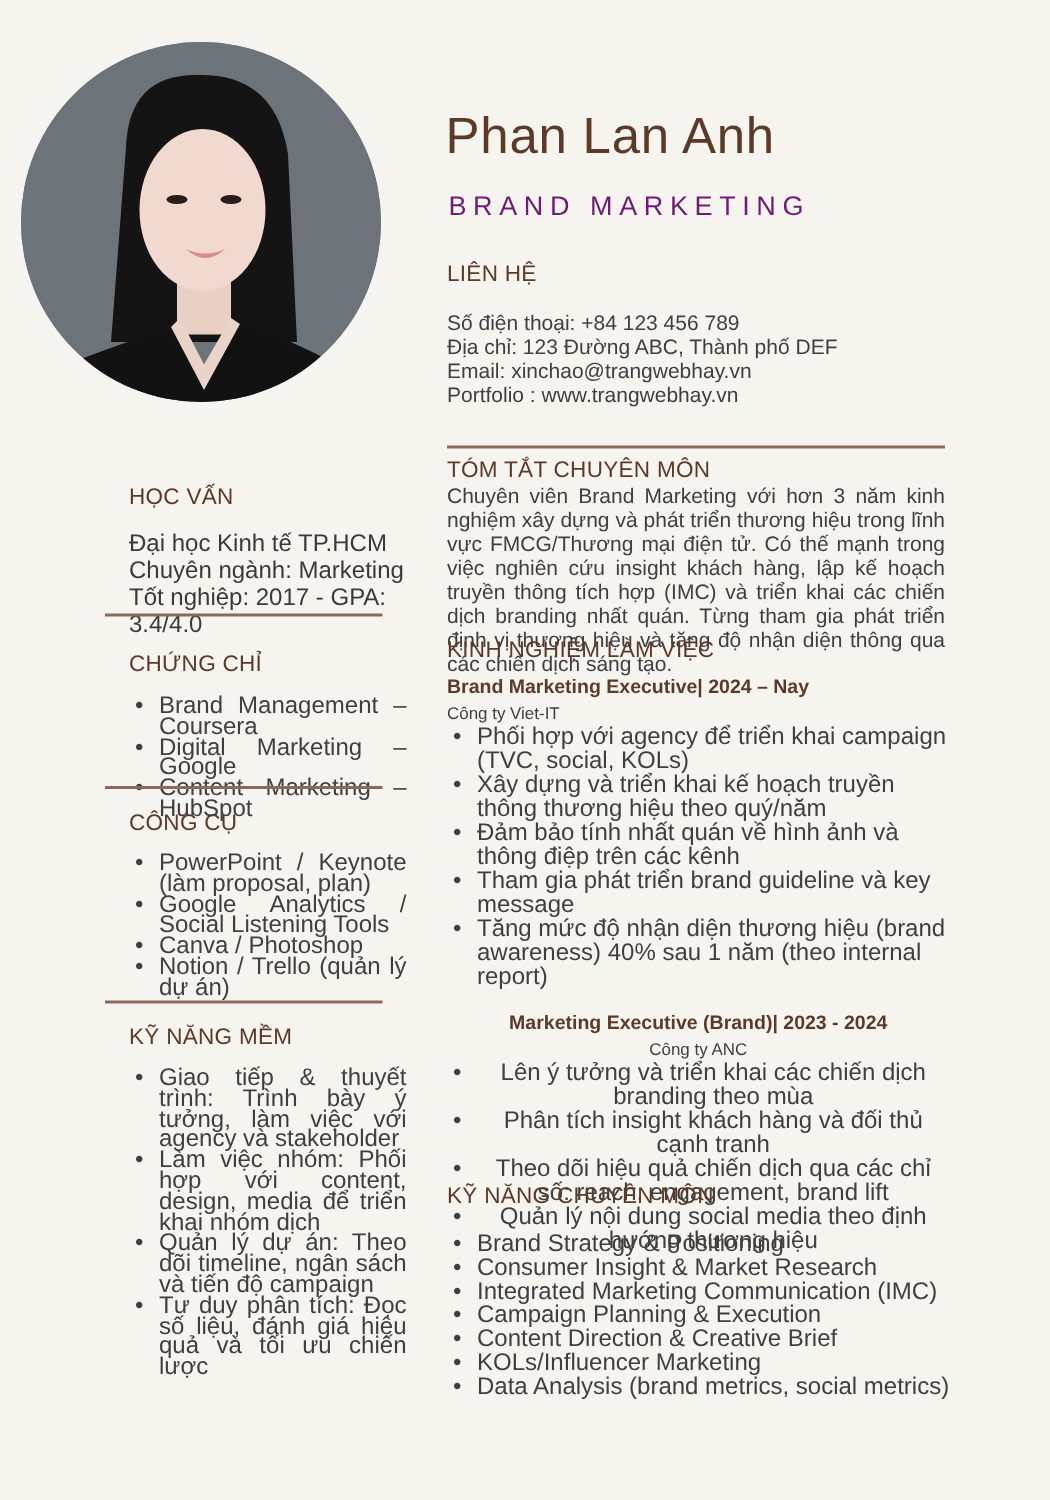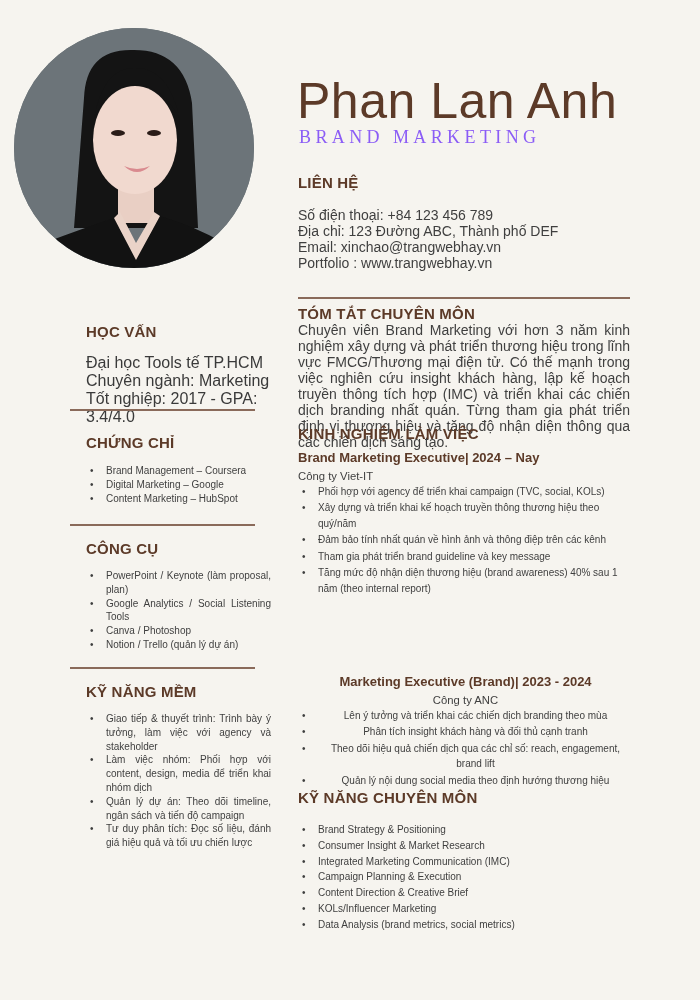--- a/index.html
+++ b/index.html
@@ -7,47 +7,47 @@
   body { position: relative; font-family: "Liberation Sans", sans-serif; color: #3a3a3a; }
 
   .photo {
     position: absolute; left: 14px; top: 28px; width: 240px; height: 240px;
     border-radius: 50%; overflow: hidden; background: #6c7479;
   }
   .photo svg { width: 100%; height: 100%; display: block; }
 
   .name {
     position: absolute; left: 297px; top: 72px;
-    font-size: 50px; color: #5c3a28; font-weight: normal; letter-spacing: 0.5px;
+    font-size: 34px; color: #5c3a28; font-weight: normal; letter-spacing: 0.5px;
   }
   .role {
     position: absolute; left: 299px; top: 127px;
-    font-size: 18px; color: #8b5cf6; letter-spacing: 4.4px; font-family: Liberation Serif, serif;
+    font-size: 18px; color: #701a75; letter-spacing: 4.4px;
   }
 
   .h2 {
-    font-weight: bold; color: #5c3a28; font-size: 15px; letter-spacing: 0.2px;
+    font-weight: normal; color: #5c3a28; font-size: 15px; letter-spacing: 0.2px;
   }
   .body-text { font-size: 14px; color: #3f3f3f; line-height: 16px; }
 
   .contact-title { position: absolute; left: 298px; top: 174px; }
   .contact { position: absolute; left: 298px; top: 207px; }
 
   .divider { position: absolute; height: 1.5px; background: #8a6a5a; }
 
   .summary-title { position: absolute; left: 298px; top: 305px; }
   .summary { position: absolute; left: 298px; top: 322px; width: 332px; text-align: justify; }
 
   .exp-title { position: absolute; left: 298px; top: 425px; }
   .job { position: absolute; left: 298px; width: 335px; }
   .job-title { font-weight: bold; color: #5c3a28; font-size: 13px; margin-bottom: 3px; }
   .company { font-size: 11.3px; color: #3f3f3f; line-height: 16px; }
 
   ul.bullets { list-style: none; }
-  ul.bullets li { position: relative; padding-left: 20px; font-size: 10px; line-height: 15.8px; color: #3f3f3f; }
+  ul.bullets li { position: relative; padding-left: 20px; font-size: 16px; line-height: 15.8px; color: #3f3f3f; }
   ul.bullets li::before { content: "\2022"; position: absolute; left: 4px; top: 0; color: #3f3f3f; }
   .job ul.bullets li { margin-bottom: 0.5px; }
 
   .skills-title { position: absolute; left: 298px; top: 789px; }
   .skills { position: absolute; left: 298px; top: 822px; width: 335px; }
 
   
   .left { position: absolute; left: 70px; width: 185px; margin-left: 16px; }
   .left ul.bullets li { padding-left: 20px; text-align: justify; line-height: 13.8px; }
 </style>
@@ -125,21 +125,21 @@
     <li>Integrated Marketing Communication (IMC)</li>
     <li>Campaign Planning &amp; Execution</li>
     <li>Content Direction &amp; Creative Brief</li>
     <li>KOLs/Influencer Marketing</li>
     <li>Data Analysis (brand metrics, social metrics)</li>
   </ul>
 </div>
 
 <div class="left h2" style="top:323px;">HỌC VẤN</div>
 <div class="left lines" style="top:354px;">
-  <div>Đại học Tools tế TP.HCM</div>
+  <div>Đại học Kinh tế TP.HCM</div>
   <div>Chuyên ngành: Marketing</div>
   <div>Tốt nghiệp: 2017 - GPA: 3.4/4.0</div>
 </div>
 
 <div class="divider" style="left:70px; top:409px; width:185px;"></div>
 
 <div class="left h2" style="top:434px;">CHỨNG CHỈ</div>
 <div class="left" style="top:464px;">
   <ul class="bullets">
     <li>Brand Management – Coursera</li>

